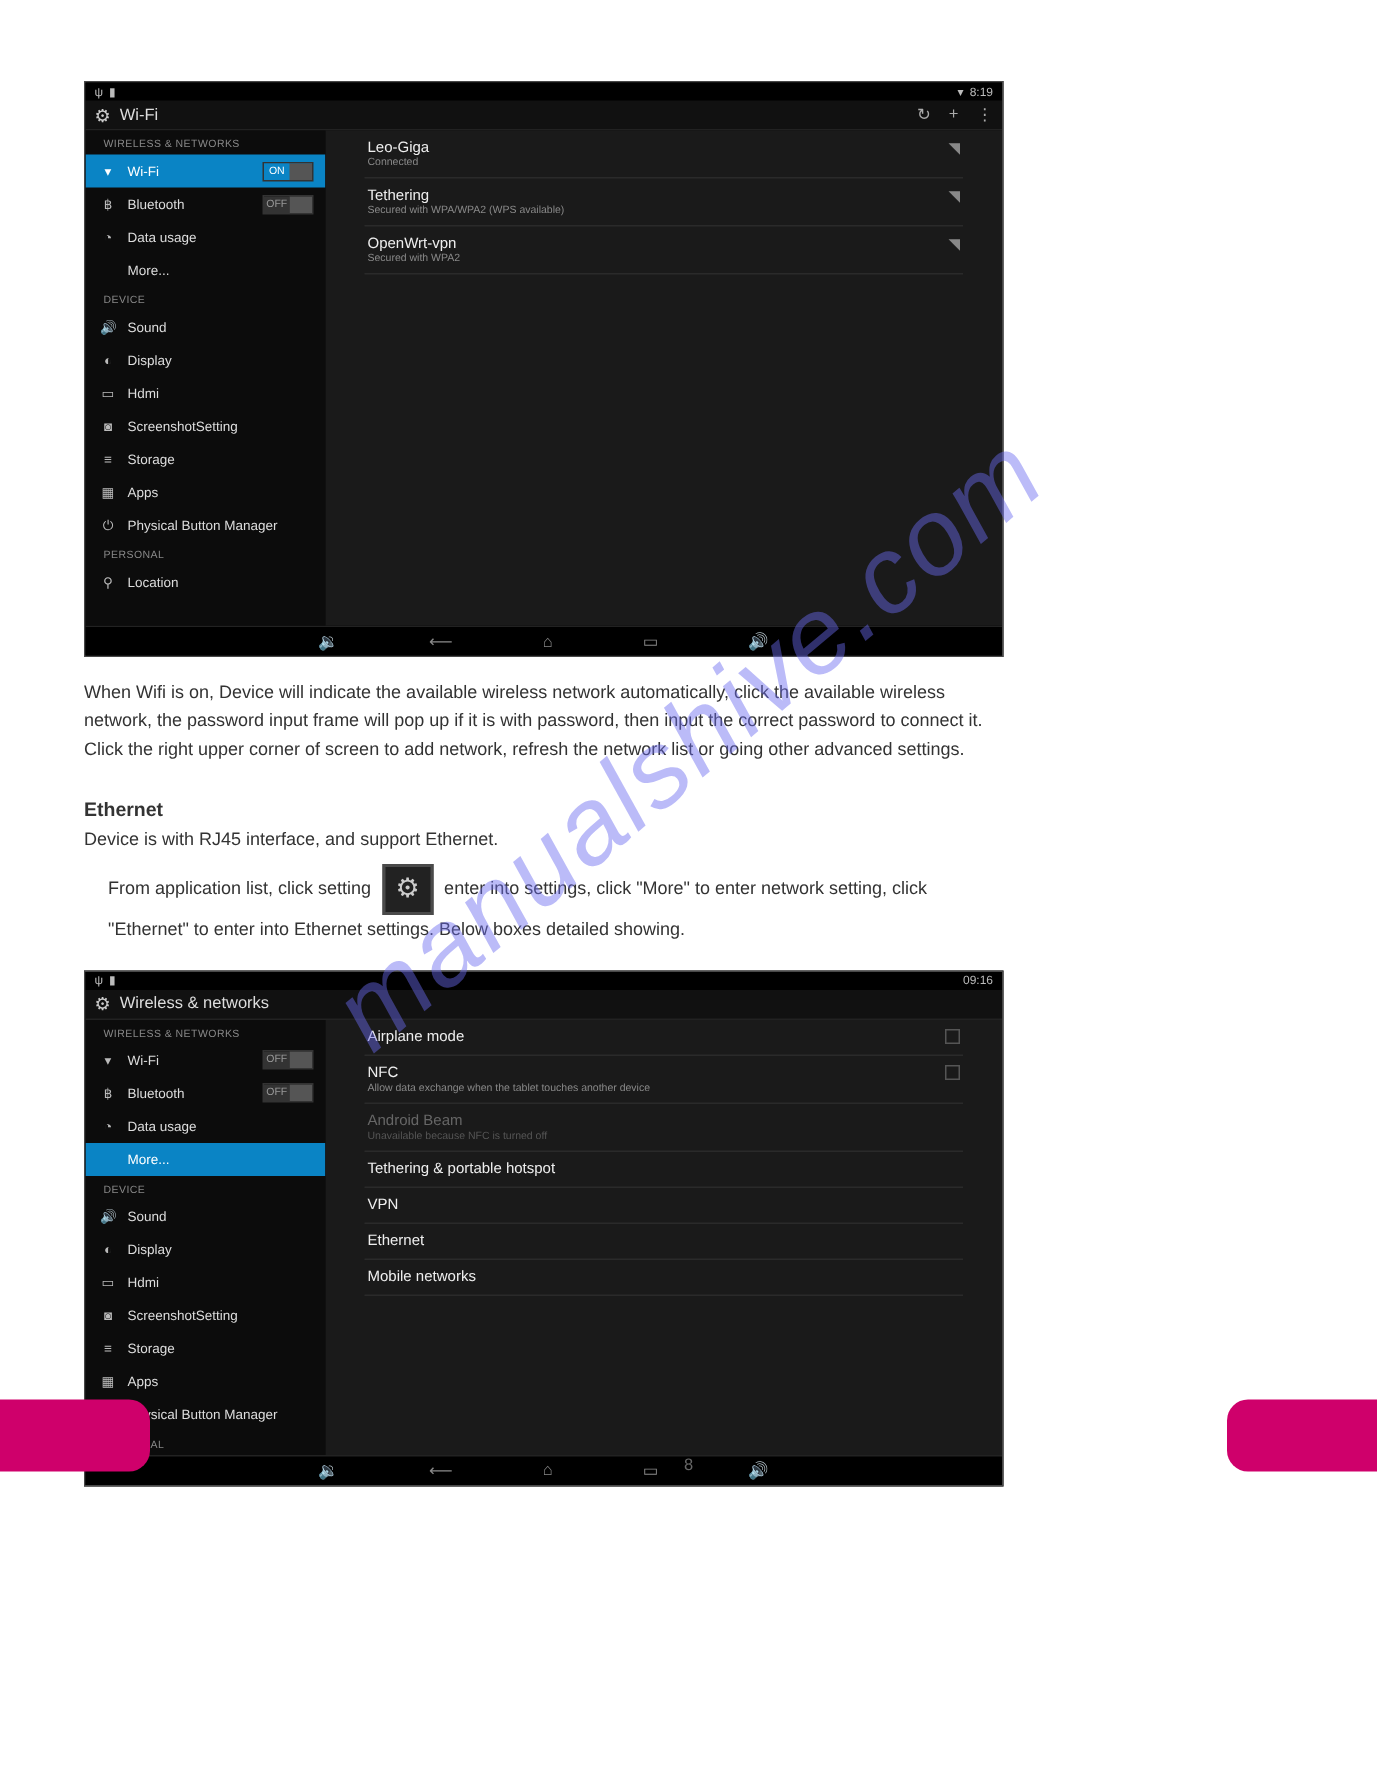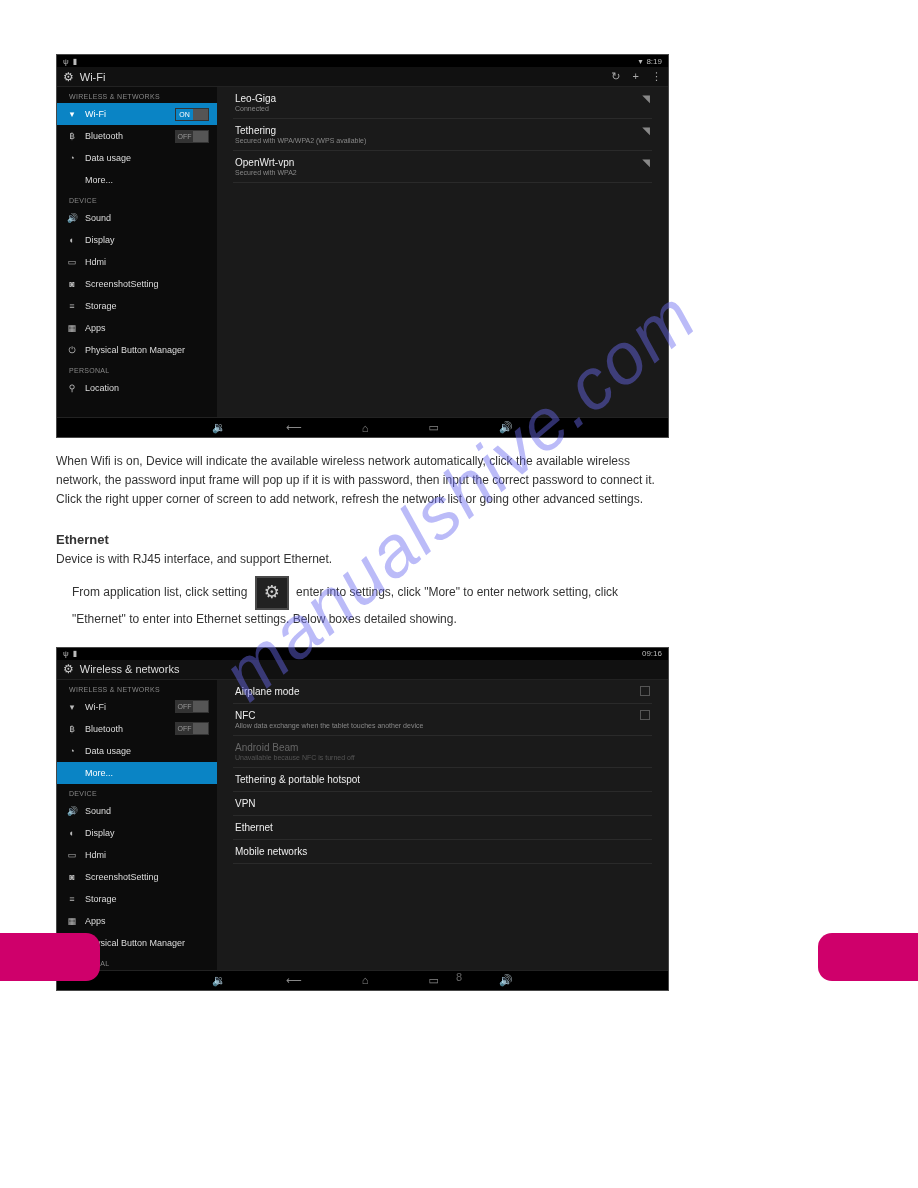--- a/index.html
+++ b/index.html
@@ -77,21 +77,21 @@
     display:flex;
     font-size:7px;
     color:#fff;
     margin-left:auto;
     border:1px solid #333;
   }
   .switch .lbl { flex:1; display:flex; align-items:center; justify-content:center; }
   .switch .knob { width:15px; background:#555; }
   .switch.on .lbl { background:#0a84c5; }
   .switch.off .lbl { background:#333; color:#999; }
-  .content { flex:1; background:#1a1a1a; padding: 0 16px; }
+  .content { flex:1; background:#1a1a1a; padding: 0 26px; }
   .net-item {
     display:flex;
     align-items:flex-start;
     padding:6px 2px;
     border-bottom:1px solid #2a2a2a;
   }
   .net-item .txt { flex:1; }
   .net-item .name { color:#eee; font-size:10px; }
   .net-item .name.dim { color:#666; }
   .net-item .sub { color:#888; font-size:7px; padding-top:1px; }

